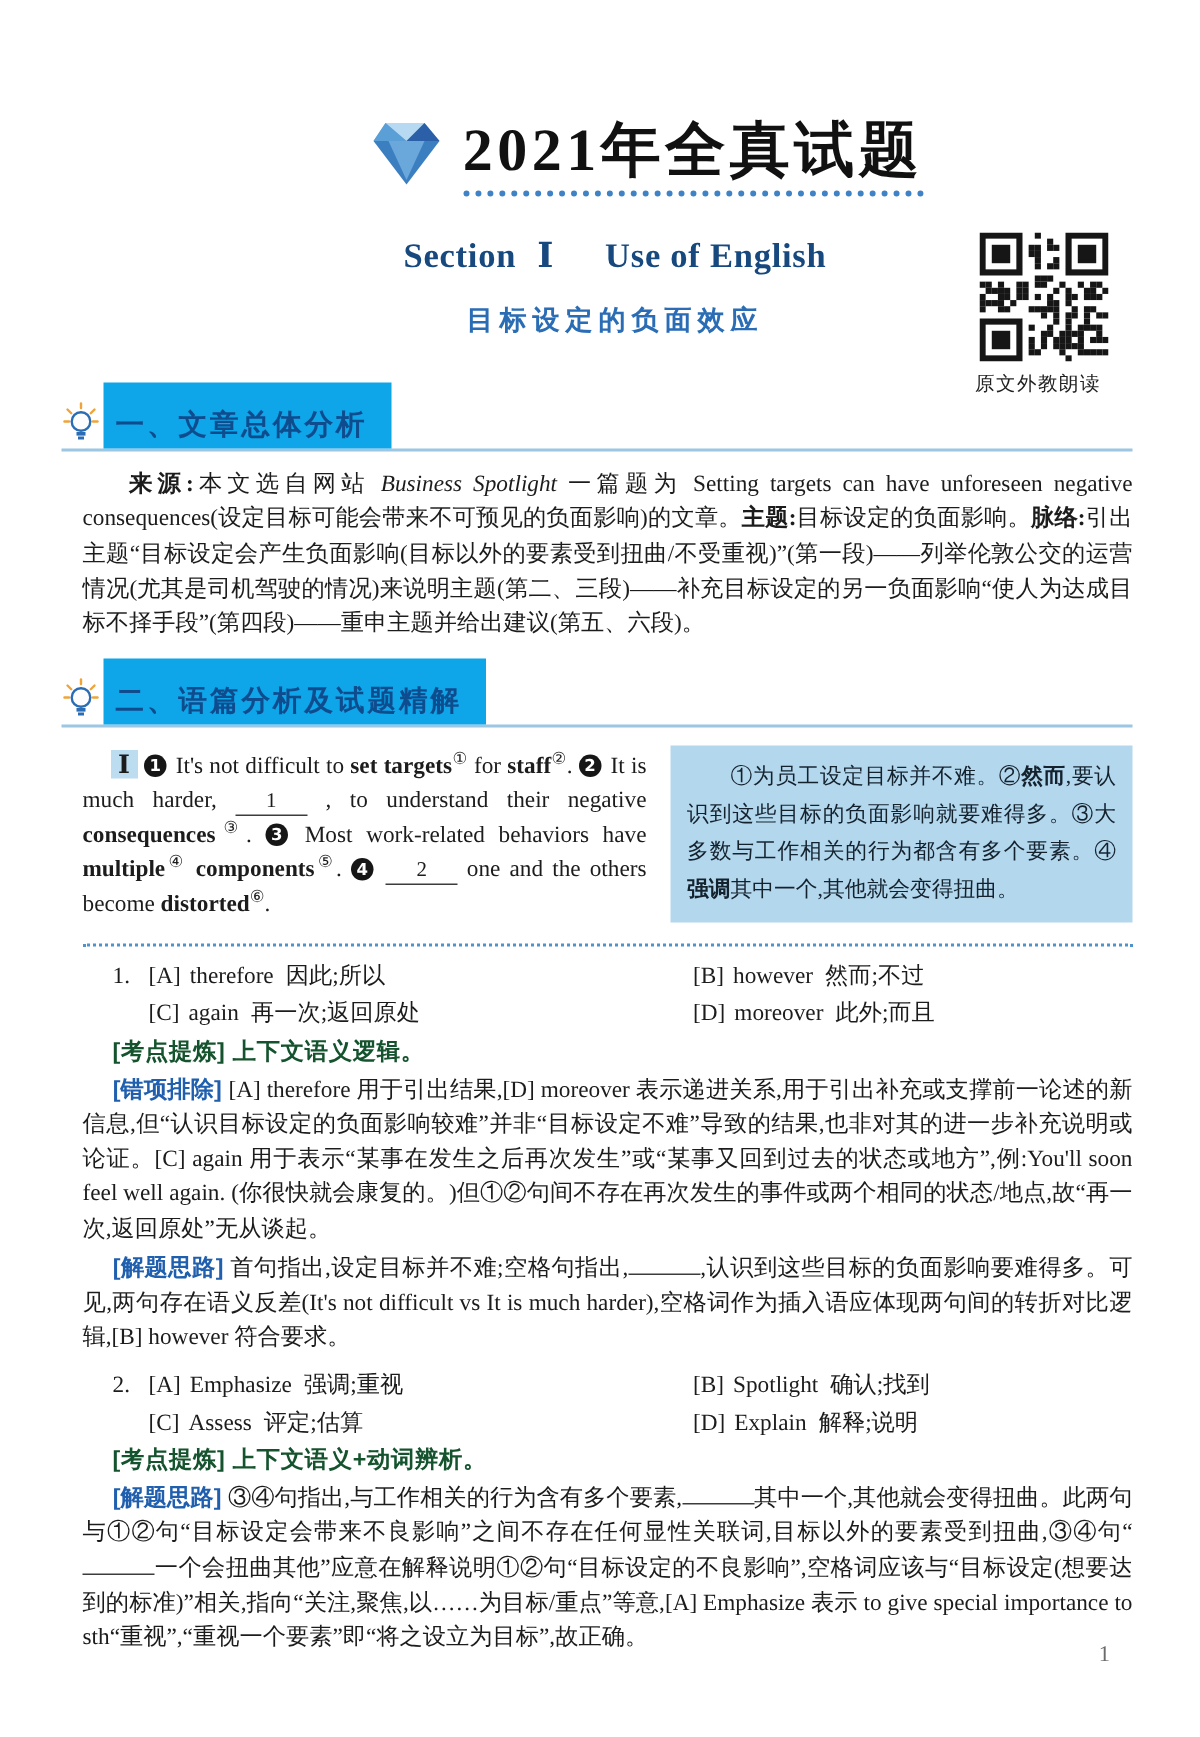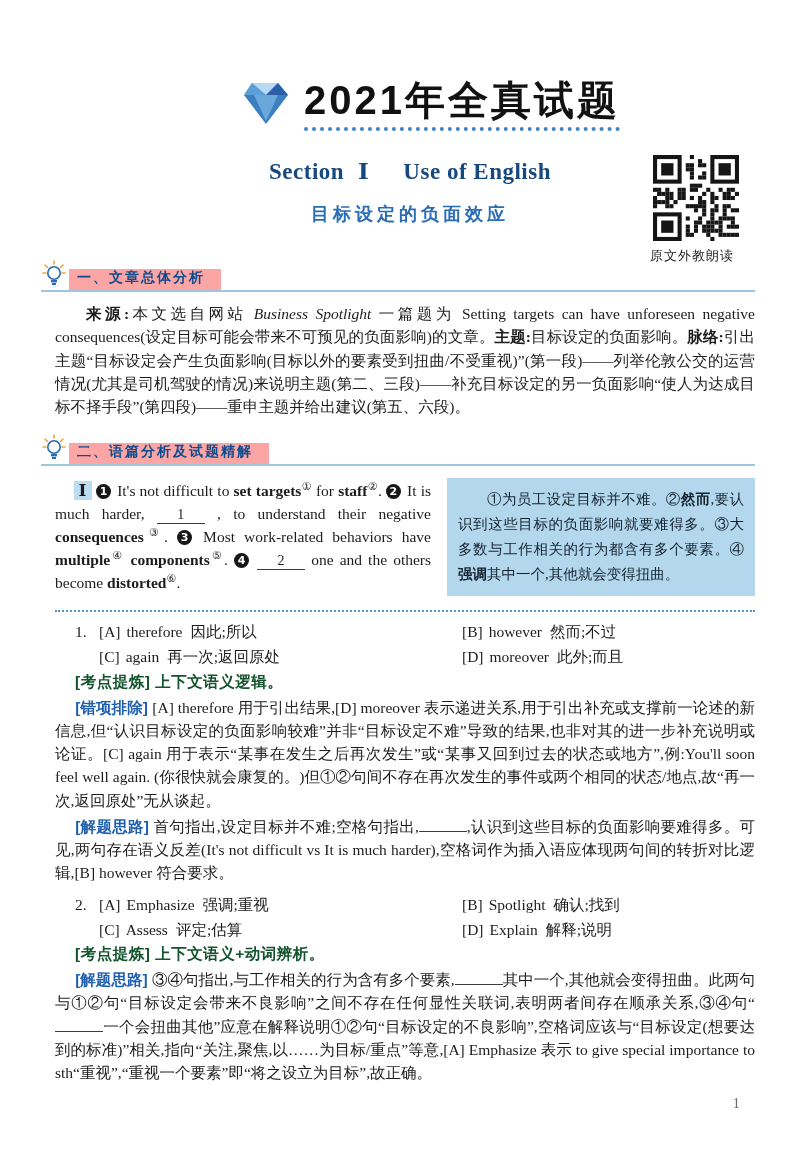--- a/index.html
+++ b/index.html
@@ -5,42 +5,42 @@
   * { margin:0; padding:0; box-sizing:border-box; }
   html,body { background:#ffffff; }
   body { width:800px; height:1158px; overflow:hidden; position:relative;
          font-family:"Liberation Serif","DejaVu Serif",serif; color:#1c1c1c; }
   .content { padding:0 45px 0 55px; }
 
   
   .hdr { padding-top:78px; text-align:center; }
   .hdr-group { display:inline-flex; align-items:center; gap:10px; transform:translateX(28px); }
   .hdr-title-wrap { display:inline-block; }
-  .main-title { font-family:Liberation Sans, sans-serif; font-weight:700;
+  .main-title { font-family:Liberation Serif, serif; font-weight:700;
                 font-size:40px; color:#111; letter-spacing:3px; line-height:1.1; }
   .title-dots { margin-top:5px; border-bottom:4px dotted #3f83c6; height:0; }
   .section-line { margin-top:26px; text-align:center; transform:translateX(10px);
                   color:#17497f; font-weight:700; font-size:23px; letter-spacing:.5px; }
   .section-line .gap1 { margin:0 14px; }
   .section-line .gap2 { margin-left:20px; }
   .subtitle { margin-top:17px; text-align:center; transform:translateX(10px);
               color:#2a6db5; font-weight:700; font-size:18px; letter-spacing:4px;
               font-family:"Liberation Sans","DejaVu Sans",sans-serif; }
 
   
   .qr-wrap { position:absolute; top:155px; right:58px; width:92px; text-align:left; }
   .qr-box { width:86px; height:86px; margin:0 auto; background:#fff; }
   .qr-caption { margin-top:6px; font-size:13px; color:#222; letter-spacing:1px; }
 
   
   .sec-head { display:flex; align-items:flex-end; border-bottom:2px solid #9cc6e2; margin-left:-14px; }
   .sec-head .bulb { flex:0 0 auto; margin-right:2px; position:relative; top:3px; }
-  .sec-band { background:#fca5a5; color:#0f4c8e; font-weight:700; font-size:14px;
+  .sec-band { background:#0ea5e9; color:#0f4c8e; font-weight:700; font-size:19px;
               font-family:"Liberation Sans","DejaVu Sans",sans-serif;
-              padding:0 16px 3px 8px; letter-spacing:2px; }
+              padding:15px 16px 3px 8px; letter-spacing:2px; }
   .sec1 { margin-top:30px; }
   .sec2 { margin-top:12px; }
 
   
   .para { margin-top:10px; font-size:15.5px; line-height:1.5; text-align:justify; text-indent:2em; }
   .run-b { font-weight:700; }
   .run-i { font-style:italic; }
   .run-sup { font-size:11px; vertical-align:6px; line-height:0; }
   .run-dot { display:inline-block; width:15px; height:15px; border-radius:50%; background:#161616;
              color:#fff; font-size:11px; line-height:15px; text-align:center; font-weight:700;
@@ -327,19 +327,19 @@
     <div class="opt-row">
       <span class="opt-a">
         <span class="qnum"></span><span class="opt-key">[C]</span><span class="opt-en">Assess</span><span>评定;估算</span>
       </span>
       <span class="opt-b">
         <span class="opt-key">[D]</span><span class="opt-en">Explain</span><span>解释;说明</span>
       </span>
     </div>
     <div class="label-line">[考点提炼] 上下文语义+动词辨析。</div>
     <div class="exp-para">
-      <span class="exp-label">[解题思路] </span><span><span>③④句指出,与工作相关的行为含有多个要素,</span><span class="run-blank"> </span><span>其中一个,其他就会变得扭曲。此两句与①②句“目标设定会带来不良影响”之间不存在任何显性关联词,表明两者间存在顺承关系,③④句“</span><span class="run-blank"> </span><span>一个会扭曲其他”应意在解释说明①②句“目标设定的不良影响”,空格词应该与“目标设定(想要达到的标准)”相关,指向“关注,聚焦,以……为目标/重点”等意,[A] Emphasize 表示 to give special importance to sth“重视”,“重视一个要素”即“将之设立为目标”,故正确。</span></span>
+      <span class="exp-label">[解题思路] </span><span><span>③④句指出,与工作相关的行为含有多个要素,</span><span class="run-blank"> </span><span>其中一个,其他就会变得扭曲。此两句与①②句“目标设定会带来不良影响”之间不存在任何显性关联词,目标以外的要素受到扭曲,③④句“</span><span class="run-blank"> </span><span>一个会扭曲其他”应意在解释说明①②句“目标设定的不良影响”,空格词应该与“目标设定(想要达到的标准)”相关,指向“关注,聚焦,以……为目标/重点”等意,[A] Emphasize 表示 to give special importance to sth“重视”,“重视一个要素”即“将之设立为目标”,故正确。</span></span>
     </div>
   </div>
 
 </div>
 
 <div class="page-num">1</div>
 
 </body></html>

